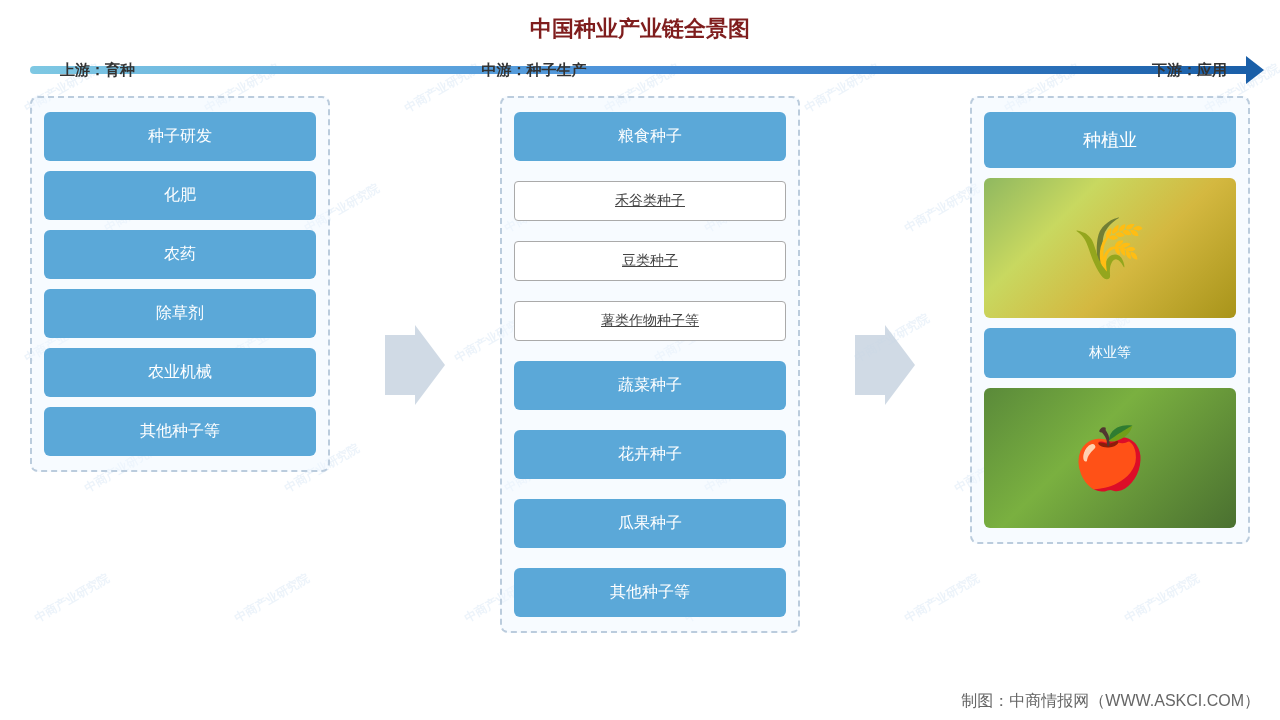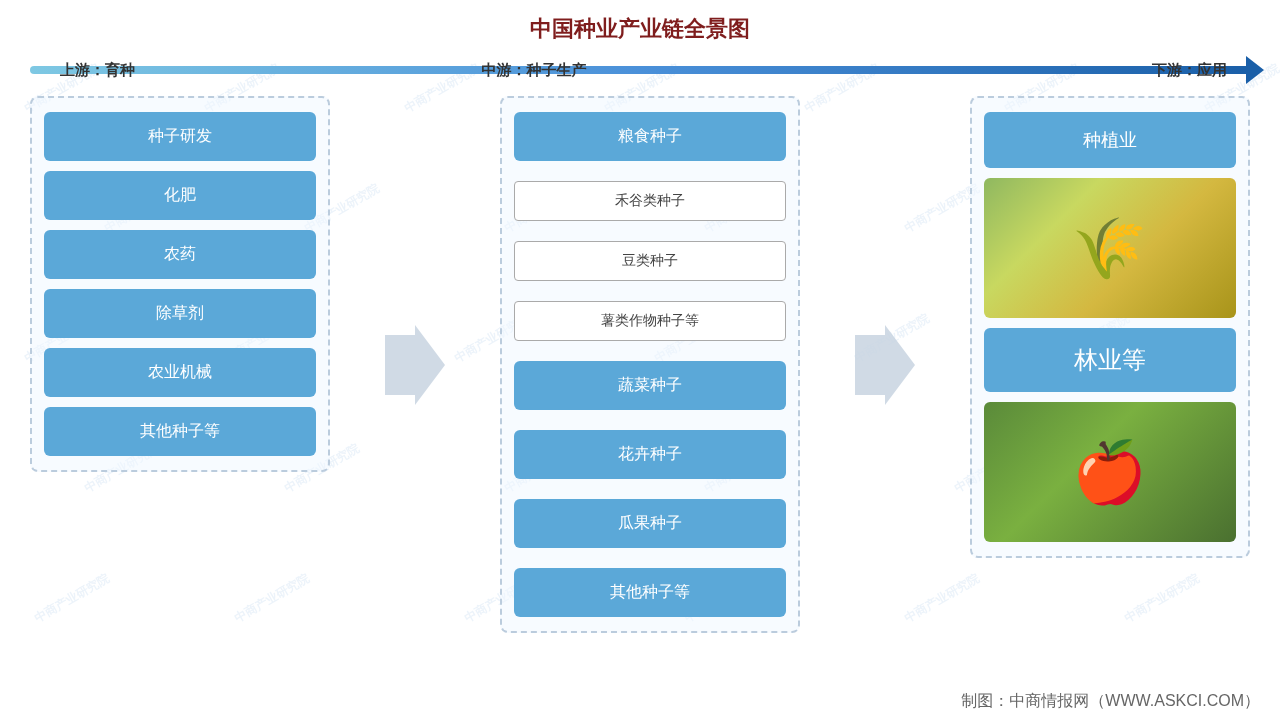--- a/index.html
+++ b/index.html
@@ -122,20 +122,21 @@
 
     .box-outline {
       width: 100%;
       padding: 10px 4px;
       background: #fff;
       border: 1px solid #aaa;
       border-radius: 4px;
       color: #444;
       font-size: 14px;
       text-align: center;
+      text-decoration: underline;
     }
 
     
     .arrow-between {
       display: flex;
       align-items: center;
       justify-content: center;
       width: 80px;
       flex-shrink: 0;
       align-self: center;
@@ -292,20 +293,20 @@
   <div class="arrow-between">
     <svg width="60" height="80" viewBox="0 0 60 80">
       <polygon points="0,10 30,10 30,0 60,40 30,80 30,70 0,70" fill="#c8d4e0" opacity="0.85"></polygon>
     </svg>
   </div>
 
   <div class="column column-right">
     <div class="box-blue" style="font-size:18px;padding:16px 10px;">种植业</div>
 
     <div class="photo-box photo-rice"></div>
-    <div class="box-blue" style="font-size:24px;padding:16px 10px;">林业等</div>
+    <div class="box-blue" style="font-size:14px;padding:16px 10px;">林业等</div>
 
     <div class="photo-box photo-apple"></div>
   </div>
 
 </div>
 
 <div class="footer-note">制图：中商情报网（WWW.ASKCI.COM）</div>
 
 </body></html>

